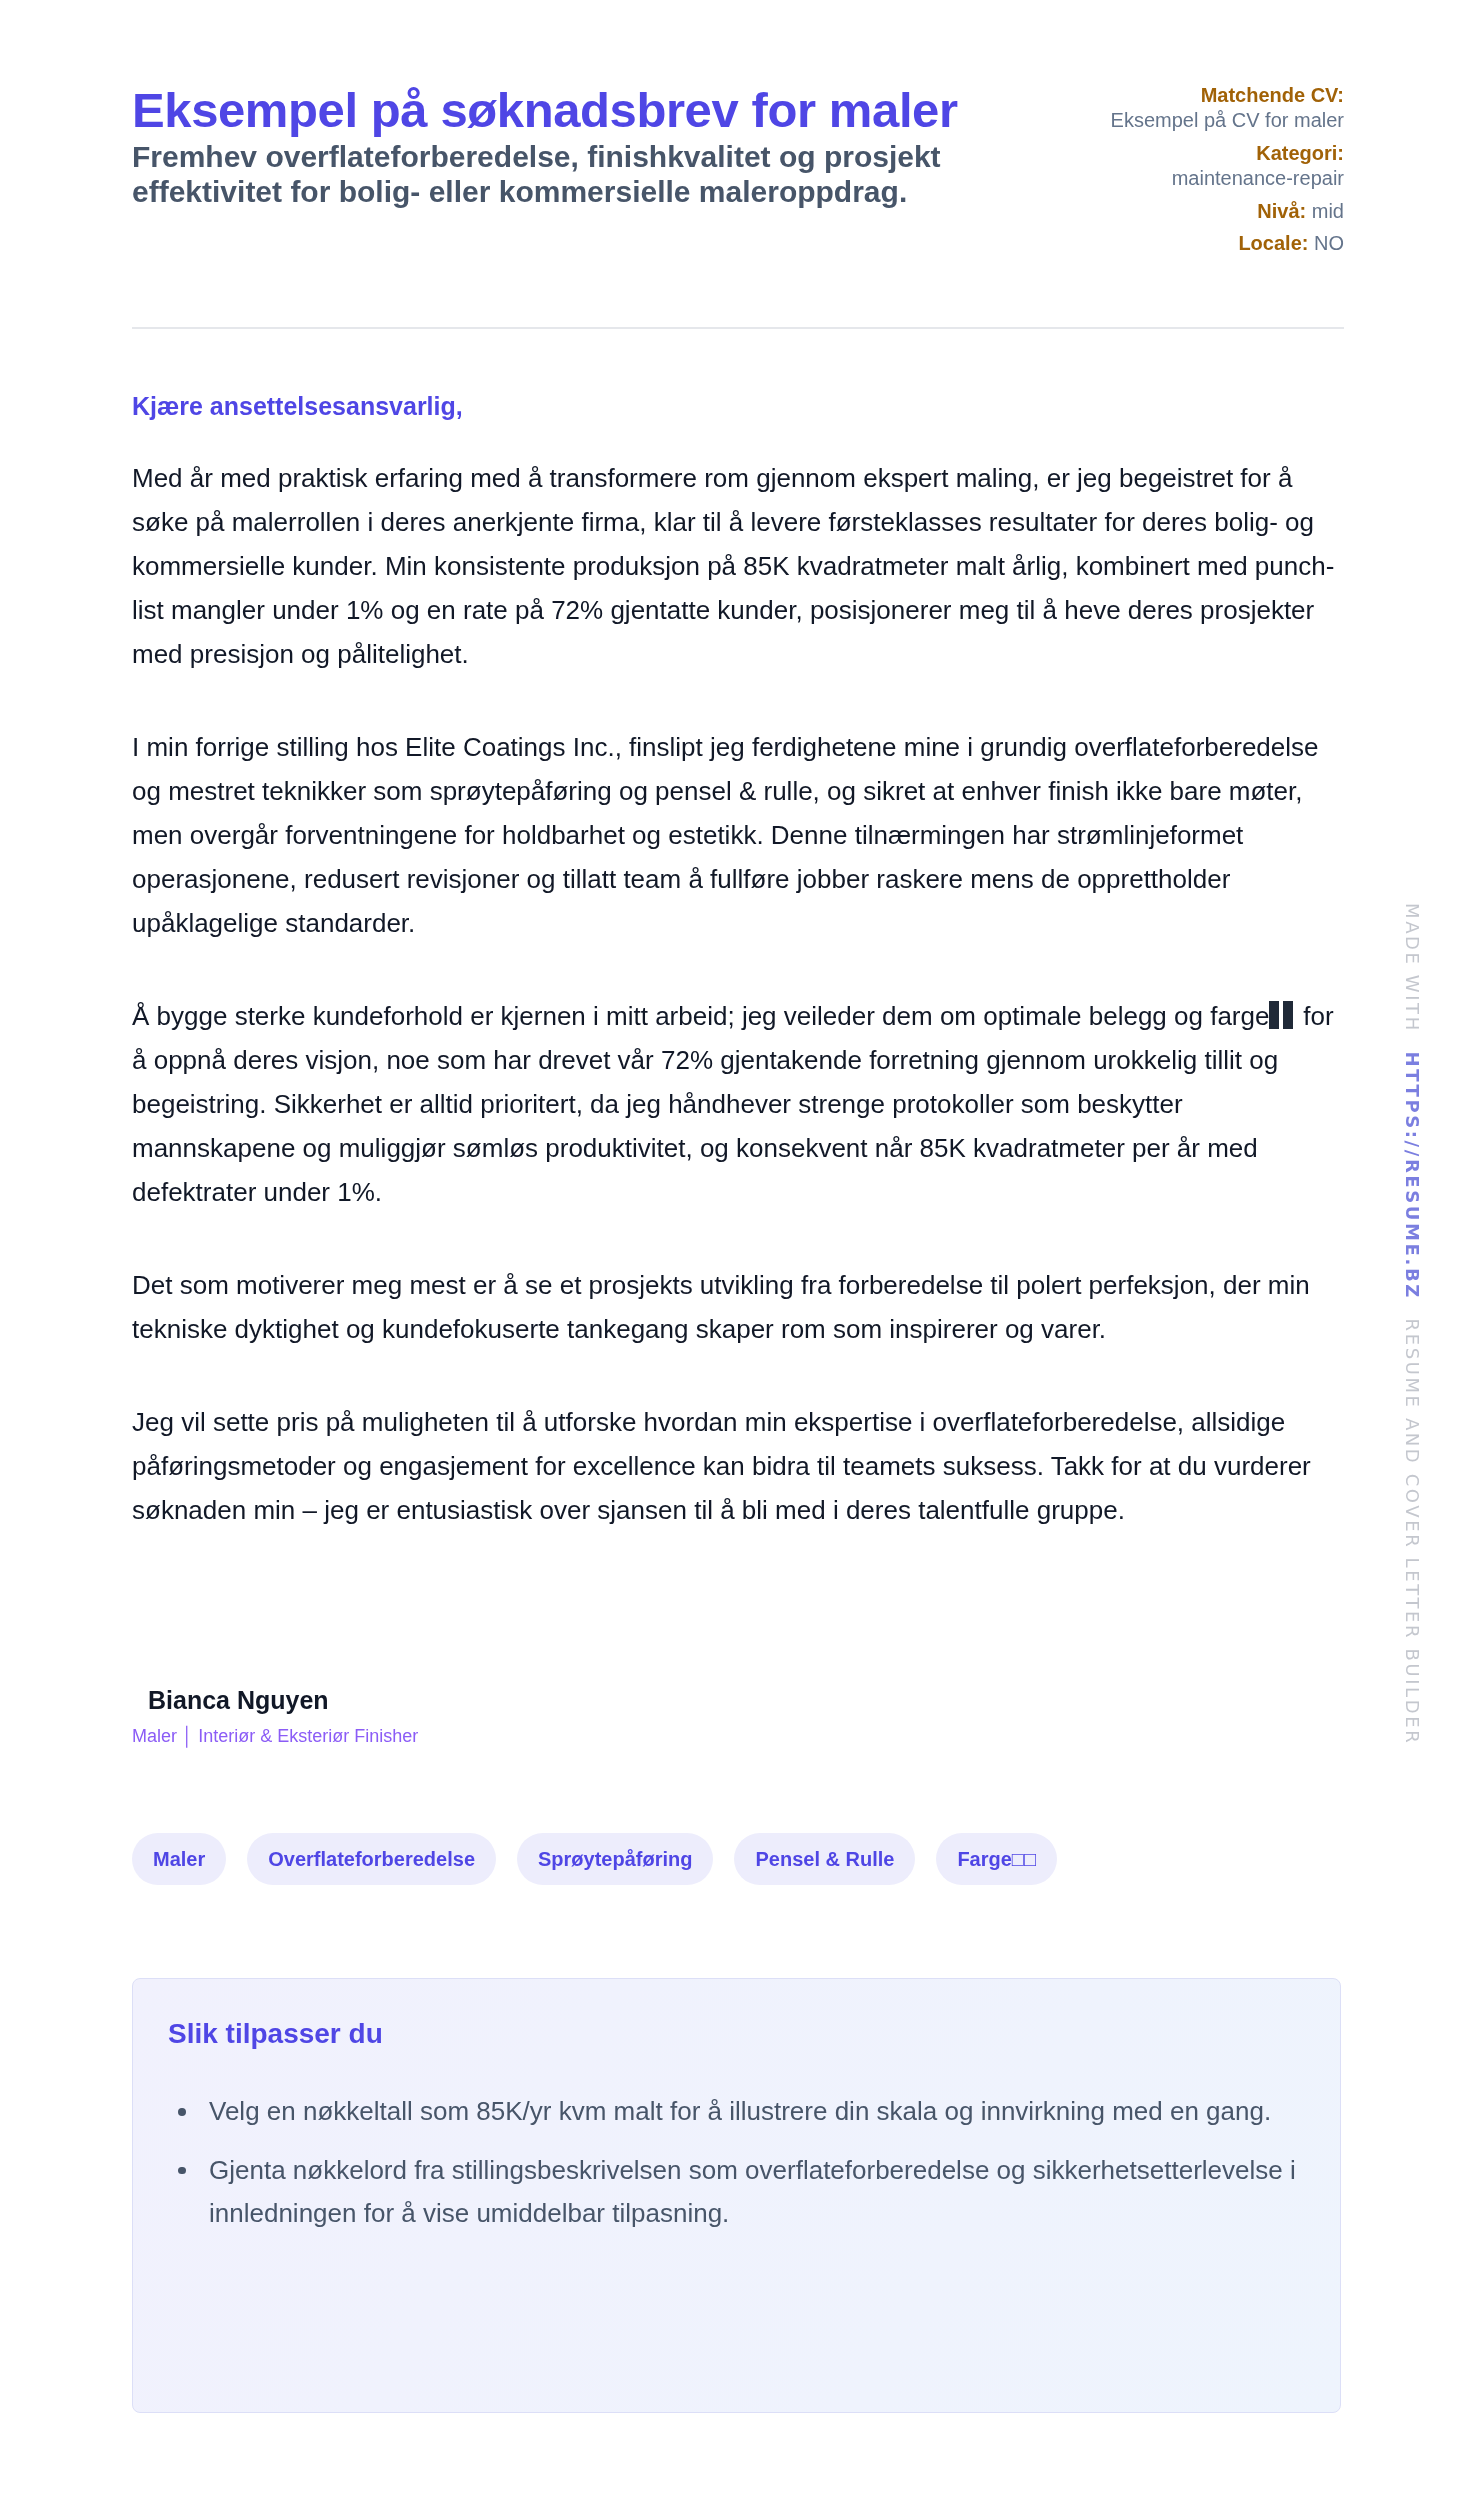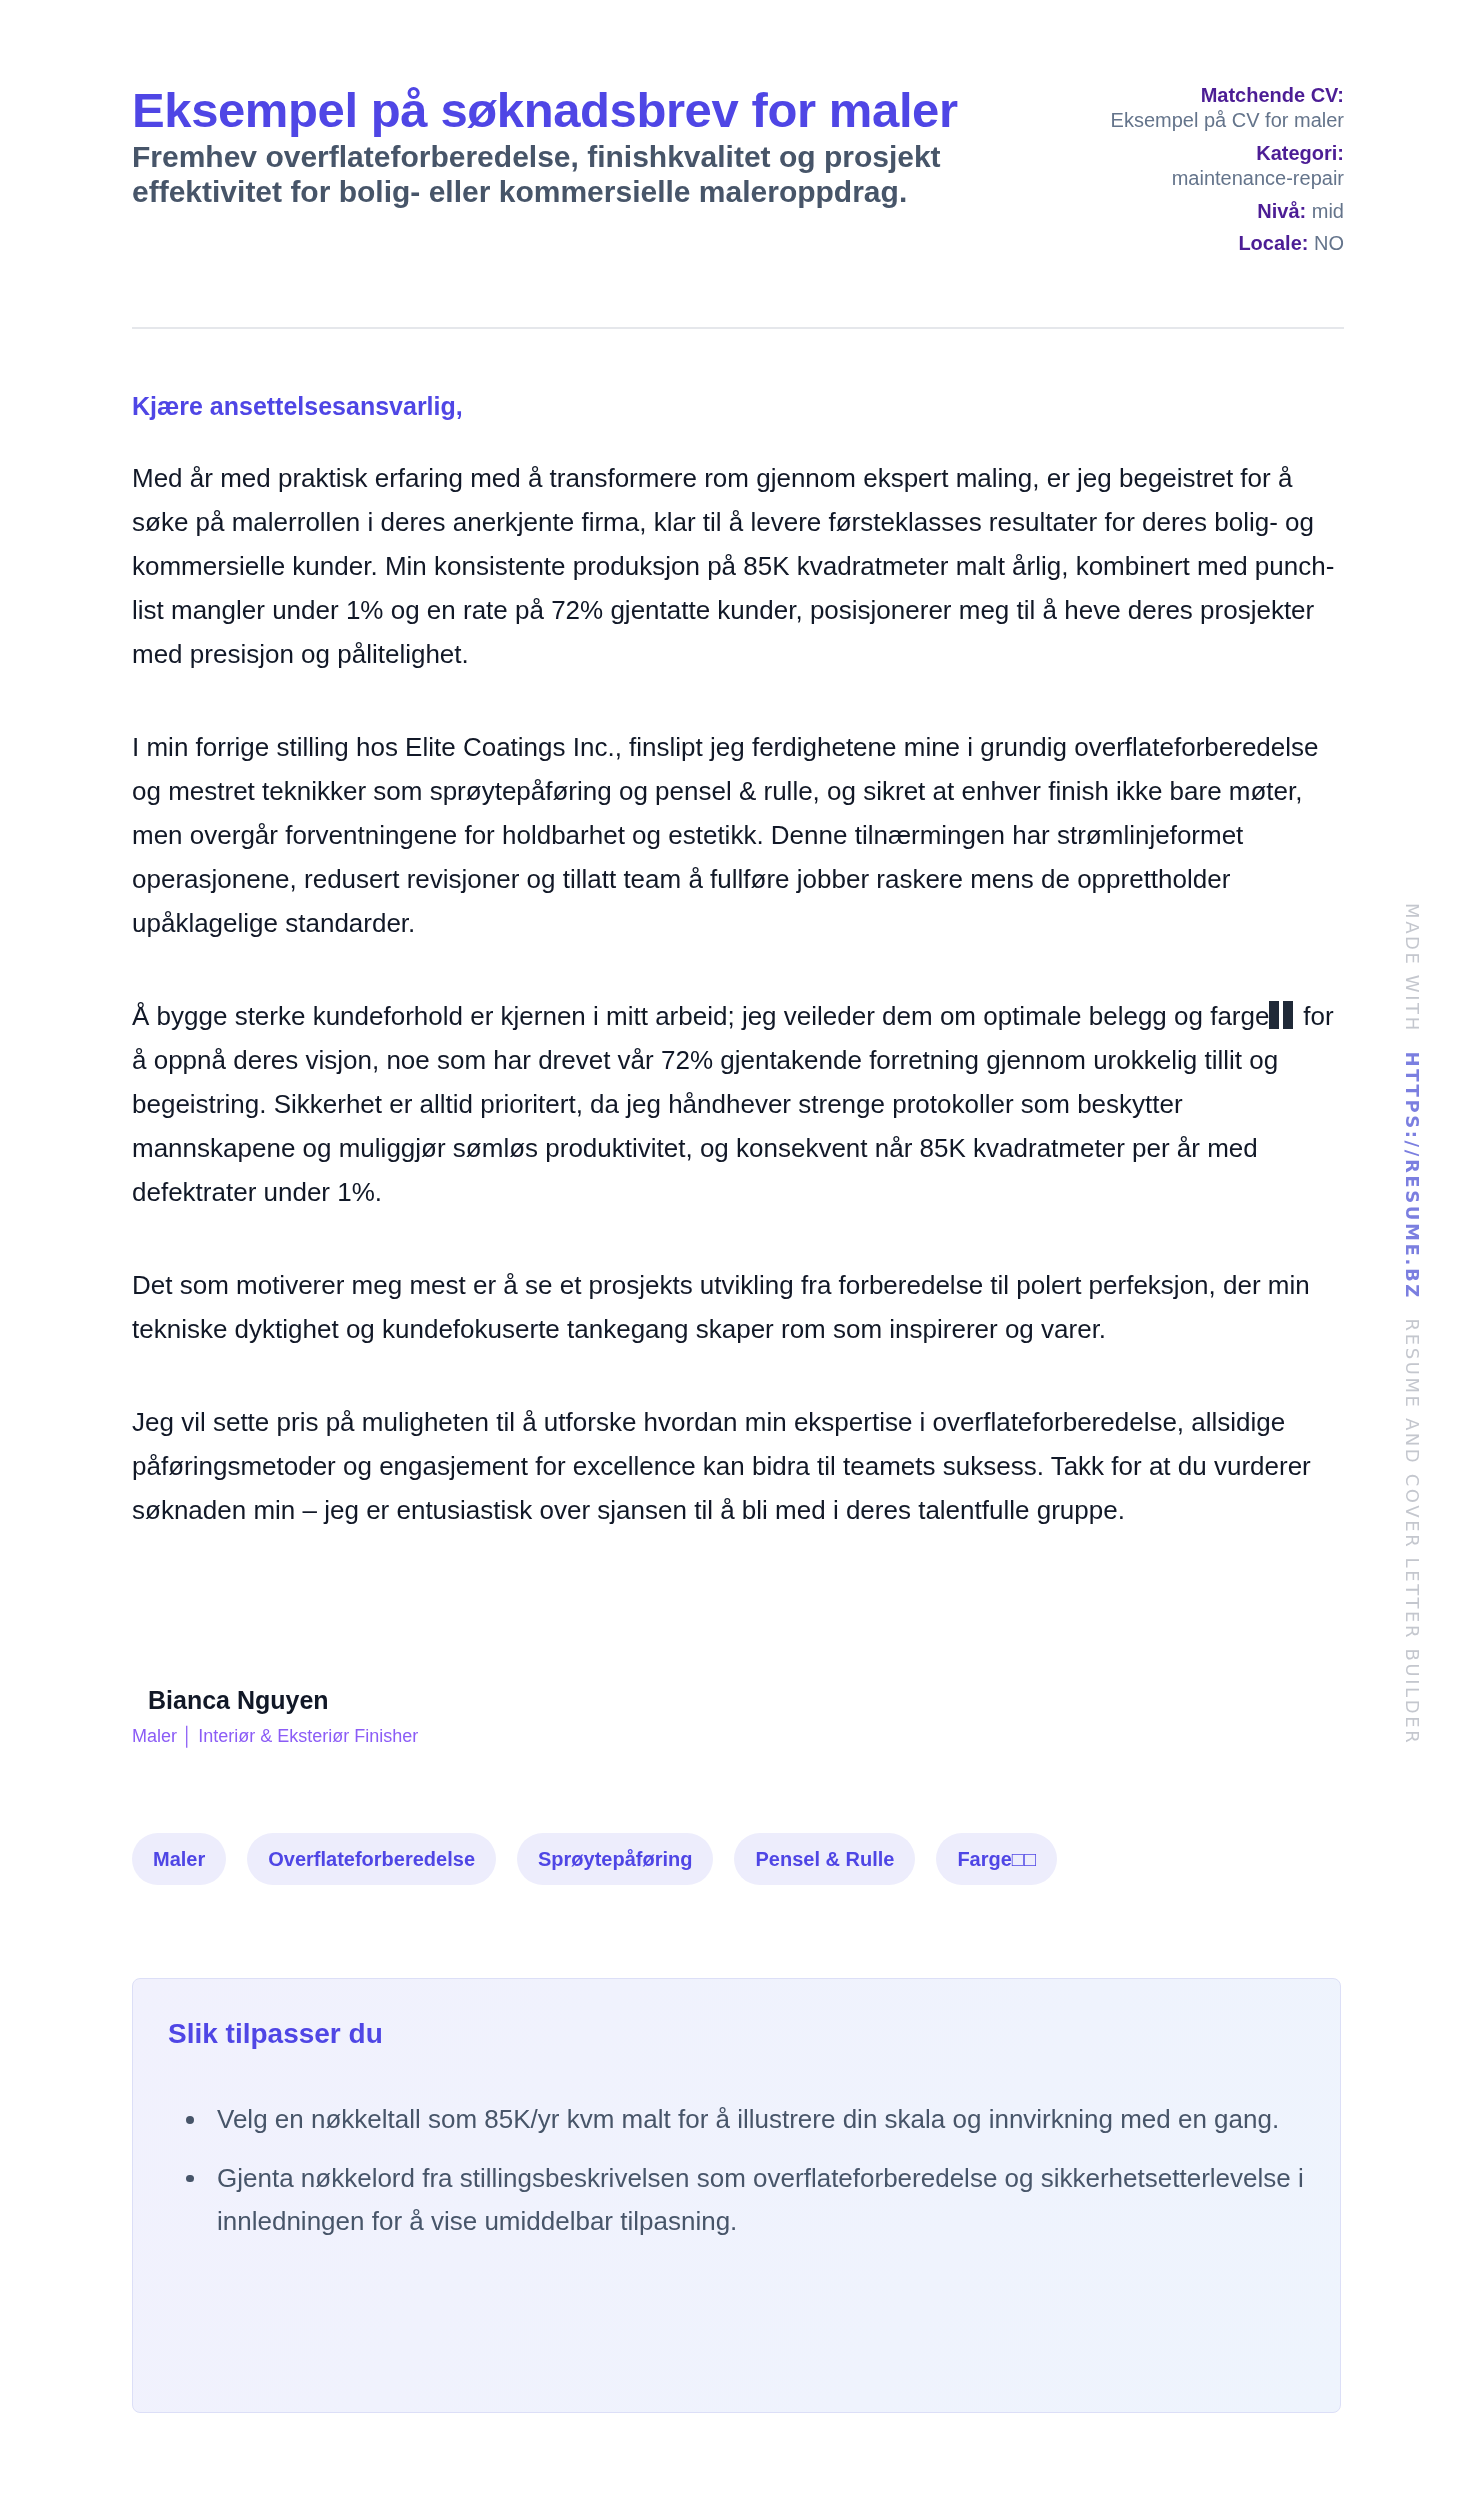--- a/index.html
+++ b/index.html
@@ -18,21 +18,21 @@
   }
   .subtitle {
     position: absolute; left: 0; top: 139px; width: 887px; margin: 0;
     font-size: 30px; font-weight: 700; color: #475569; line-height: 35px;
   }
   .meta {
     position: absolute; right: 0; top: 83px; width: 261px; text-align: right;
     font-size: 20px; line-height: 25px; color: #64748b;
   }
   .meta .row { margin-bottom: 7.8px; }
-  .meta .lbl { font-weight: 700; color: #4c1d95; }
+  .meta .lbl { font-weight: 700; color: #a16207; }
   .divider { position: absolute; left: 0; right: 0; top: 327px; height: 1.7px; background: #e5e7eb; }
 
   .greeting {
     position: absolute; left: 0; top: 391px; margin: 0;
     font-size: 25px; font-weight: 700; color: #4f46e5; line-height: 31px;
   }
   .body { position: absolute; left: 0; top: 456px; width: 1212px; }
   .body p {
     margin: 0 0 49px 0; font-size: 26px; line-height: 44px; color: #111827;
   }
@@ -57,21 +57,21 @@
     position: absolute; left: 0; top: 1978px; width: 1209px; height: 435px;
     border: 1.7px solid #dcdff7; border-radius: 8px; box-sizing: border-box;
     background: linear-gradient(120deg, #f1f1fd 0%, #eef4fd 100%);
   }
   .tip h3 {
     position: absolute; left: 35px; top: 37px; margin: 0;
     font-size: 28px; font-weight: 700; color: #4f46e5; line-height: 35px;
   }
   .tip ul {
     position: absolute; left: 35px; top: 103px; width: 1139px;
-    margin: 16px; padding: 0 0 0 33px; list-style: none;
+    margin: 8px; padding: 0 0 0 33px; list-style: none;
   }
   .tip li {
     position: relative; font-size: 26px; line-height: 43px; color: #475569; margin-bottom: 15.7px;
   }
   .tip li .bullet {
     position: absolute; left: -31px; top: 18px; width: 7.8px; height: 7.8px;
     border-radius: 50%; background: #475569;
   }
   .watermark {
     position: absolute; left: 1399px; top: 903px; transform-origin: 0 0;

